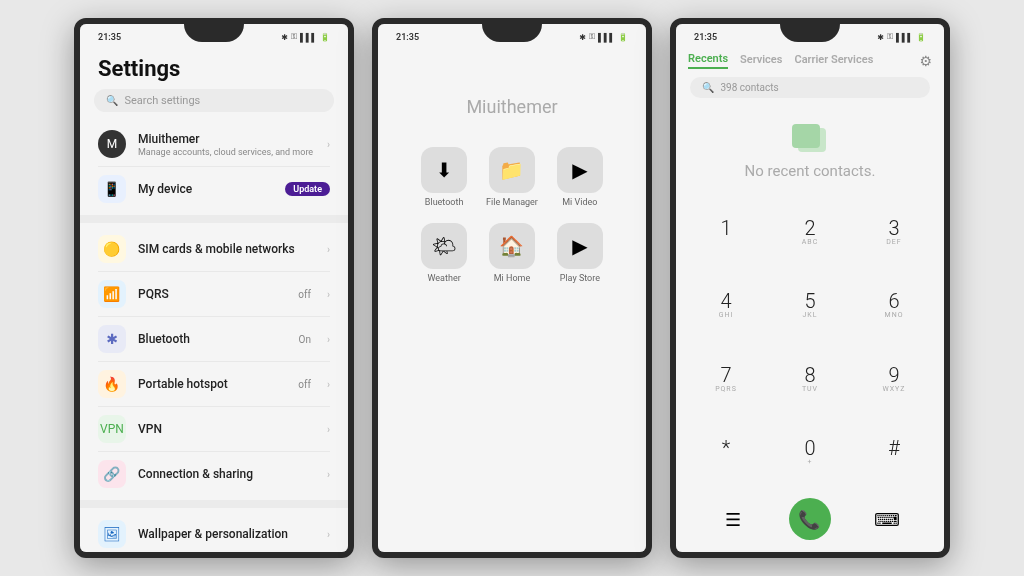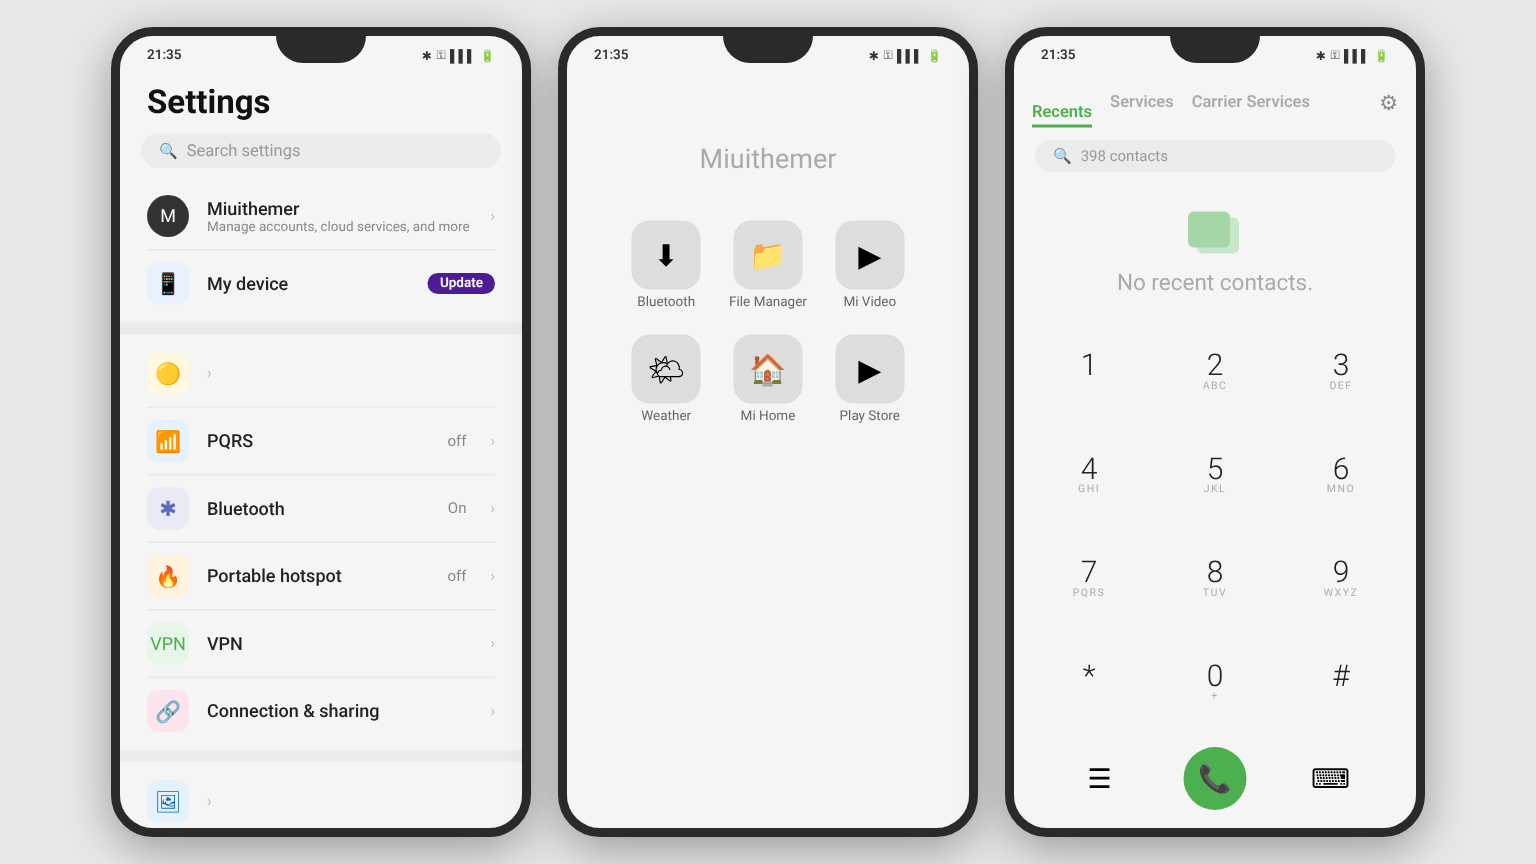--- a/index.html
+++ b/index.html
@@ -13,21 +13,21 @@
       gap: 18px;
       font-family: -apple-system, 'Roboto', sans-serif;
       overflow: hidden;
     }
 
     
     .phone {
       width: 280px;
       height: 540px;
       background: #f5f5f5;
-      border-radius: 28px;
+      border-radius: 12px;
       border: 6px solid #2a2a2a;
       position: relative;
       overflow: hidden;
       box-shadow: 0 8px 32px rgba(0,0,0,0.35), inset 0 0 0 1px #444;
     }
 
     
     .status-bar {
       display: flex;
       justify-content: space-between;
@@ -181,21 +181,20 @@
     .dialer-tab {
       font-size: 11px;
       font-weight: 600;
       color: #aaa;
       cursor: pointer;
       padding-bottom: 2px;
     }
     .dialer-tab.active {
       color: #4CAF50;
       border-bottom: 2px solid #4CAF50;
-      margin-top: 16px;
     }
     .dialer-gear {
       margin-left: auto;
       color: #888;
       font-size: 14px;
     }
 
     .contact-search {
       margin: 4px 14px 6px;
       background: #ebebeb;
@@ -369,20 +368,23 @@
       </div>
       <span class="update-badge">Update</span>
     </div>
 
     <div class="divider"></div>
 
     <div class="settings-item">
       <div class="settings-icon" style="background:#fff8e1;">
         <span style="font-size:14px;">🟡</span>
       </div>
+      <div class="settings-text">
+        <div class="label">SIM cards &amp; mobile networks</div>
+      </div>
       <span class="settings-arrow">›</span>
     </div>
     <div class="thin-divider"></div>
 
     <div class="settings-item">
       <div class="settings-icon" style="background:#e3f2fd;">
         <span style="color:#42a5f5; font-size:14px;">📶</span>
       </div>
       <div class="settings-text">
         <div class="label">PQRS</div>
@@ -435,20 +437,23 @@
         <div class="label">Connection &amp; sharing</div>
       </div>
       <span class="settings-arrow">›</span>
     </div>
 
     <div class="divider"></div>
 
     <div class="settings-item">
       <div class="settings-icon" style="background:#e3f2fd;">
         <span style="color:#1565c0; font-size:14px;">🖼</span>
+      </div>
+      <div class="settings-text">
+        <div class="label">Wallpaper &amp; personalization</div>
       </div>
       <span class="settings-arrow">›</span>
     </div>
 
   </div>
 </div>
 
 <div class="phone">
   <div class="notch"></div>
   <div class="side-btn-right"></div>

